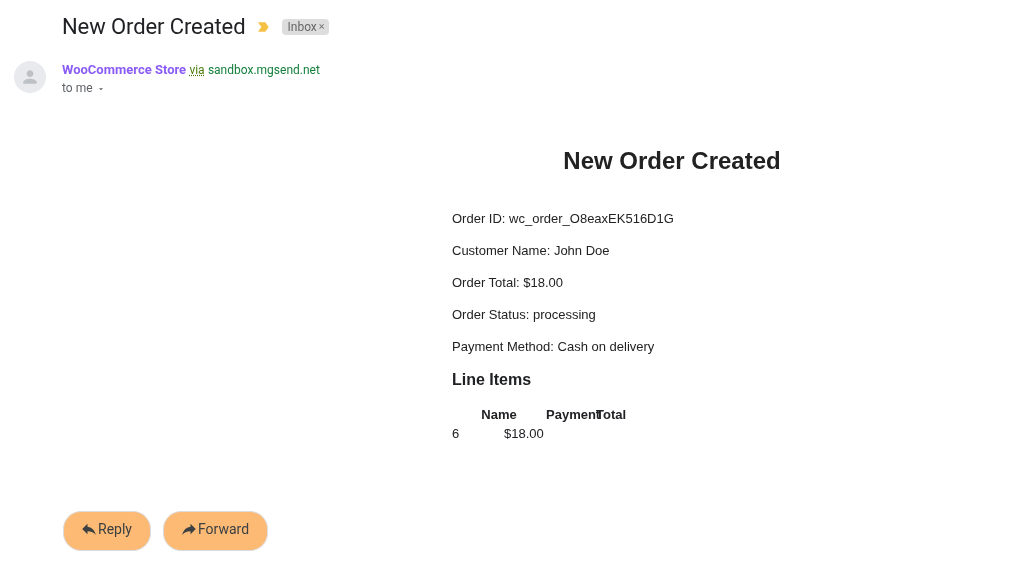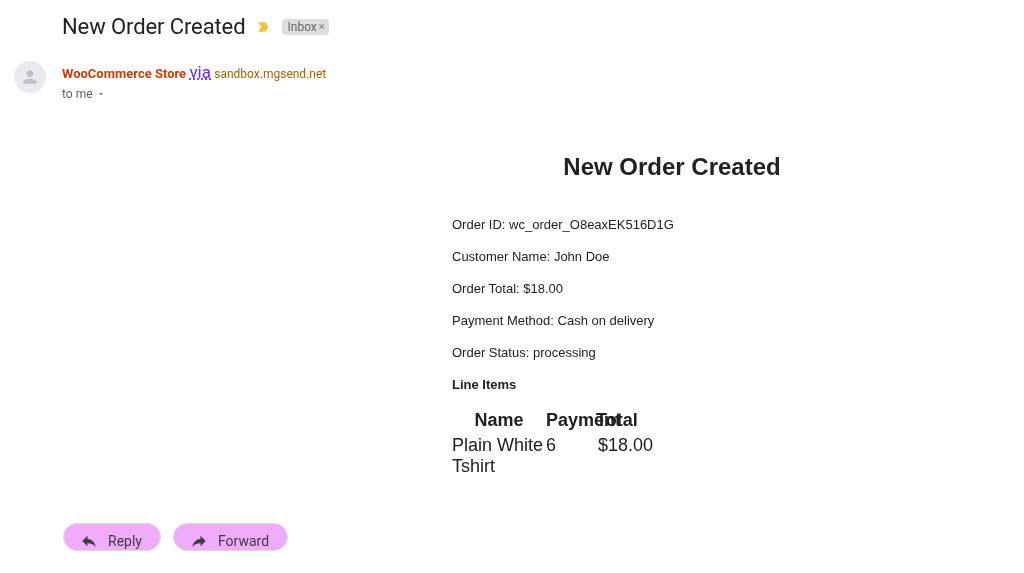--- a/index.html
+++ b/index.html
@@ -68,31 +68,31 @@
       width: 20px;
       height: 20px;
       fill: #bdc1c6;
     }
     .sender-text {
       font-size: 13px;
       line-height: 1.4;
     }
     .sender-name {
       font-weight: 700;
-      color: #c2410c;
+      color: #8b5cf6;
       font-size: 13px;
       margin-top: 48px;
     }
     .via {
       text-decoration: underline dotted;
-      color: #6d28d9;
-      font-size: 17px;
+      color: #4d7c0f;
+      font-size: 12px;
     }
     .via-domain {
-      color: #a16207;
+      color: #15803d;
       font-size: 12px;
     }
     .to-line {
       color: #5f6368;
       font-size: 12px;
       display: flex;
       align-items: center;
       gap: 3px;
       margin-top: 1px;
     }
@@ -124,25 +124,25 @@
     }
     .redacted {
       display: inline-block;
       width: 142px;
       height: 14px;
       background: #bad2f6;
       vertical-align: middle;
     }
     .line-items-heading {
       font-weight: 700;
-      font-size: 13px;
+      font-size: 16px;
       margin-bottom: 18px;
     }
     .line-items-table {
-      font-size: 18px;
+      font-size: 13px;
     }
     .li-header {
       display: flex;
       font-weight: 700;
     }
     .li-row {
       display: flex;
       margin-top: 4px;
     }
     .col-name {
@@ -167,25 +167,24 @@
     .actions {
       position: absolute;
       left: 63px;
       bottom: 22px;
       display: flex;
       gap: 12px;
     }
     .pill-btn {
       display: inline-flex;
       align-items: center;
-      gap: 10px;
       border: 1px solid #dadce0;
       border-radius: 18px;
-      background: #f0abfc;
-      padding: 8px 18px 0 16px;
+      background: #fdba74;
+      padding: 8px 18px 12px 16px;
       font-size: 14px;
       color: #3c4043;
       cursor: pointer;
       font-family: 'Google Sans', Roboto, Arial, sans-serif;
     }
     .pill-btn svg {
       width: 18px;
       height: 18px;
     }
   </style>
@@ -236,37 +235,36 @@
     </div>
     <div class="field-row">
       <strong>Customer Name:</strong>
       <span>John Doe</span>
     </div>
     <div class="field-row">
       <strong>Order Total:</strong>
       <span>$18.00</span>
     </div>
     <div class="field-row">
+      <strong>Order Status:</strong>
+      <span>processing</span>
+    </div>
+    <div class="field-row">
       <strong>Payment Method:</strong>
       <span>Cash on delivery</span>
-    </div>
-    <div class="field-row">
-      <strong>Order Status:</strong>
-      <span>processing</span>
     </div>
     <div class="line-items-heading">Line Items</div>
 
     <div class="line-items-table">
       <div class="li-header">
         <div class="col-name">Name</div>
         <div class="col-qty">Payment</div>
         <div class="col-total">Total</div>
       </div>
       <div class="li-row">
-        <div class="col-name">Plain White Tshirt</div>
         <div class="col-qty" style="text-align:left">6</div>
         <div class="col-total">$18.00</div>
       </div>
     </div>
   </div>
 
   <div class="actions">
     <button class="pill-btn">
       <svg viewBox="0 0 24 24" fill="#3c4043">
           <path d="M10 9V5l-7 7 7 7v-4.1c5 0 8.5 1.6 11 5.1-1-5-4-10-11-11z"></path>

